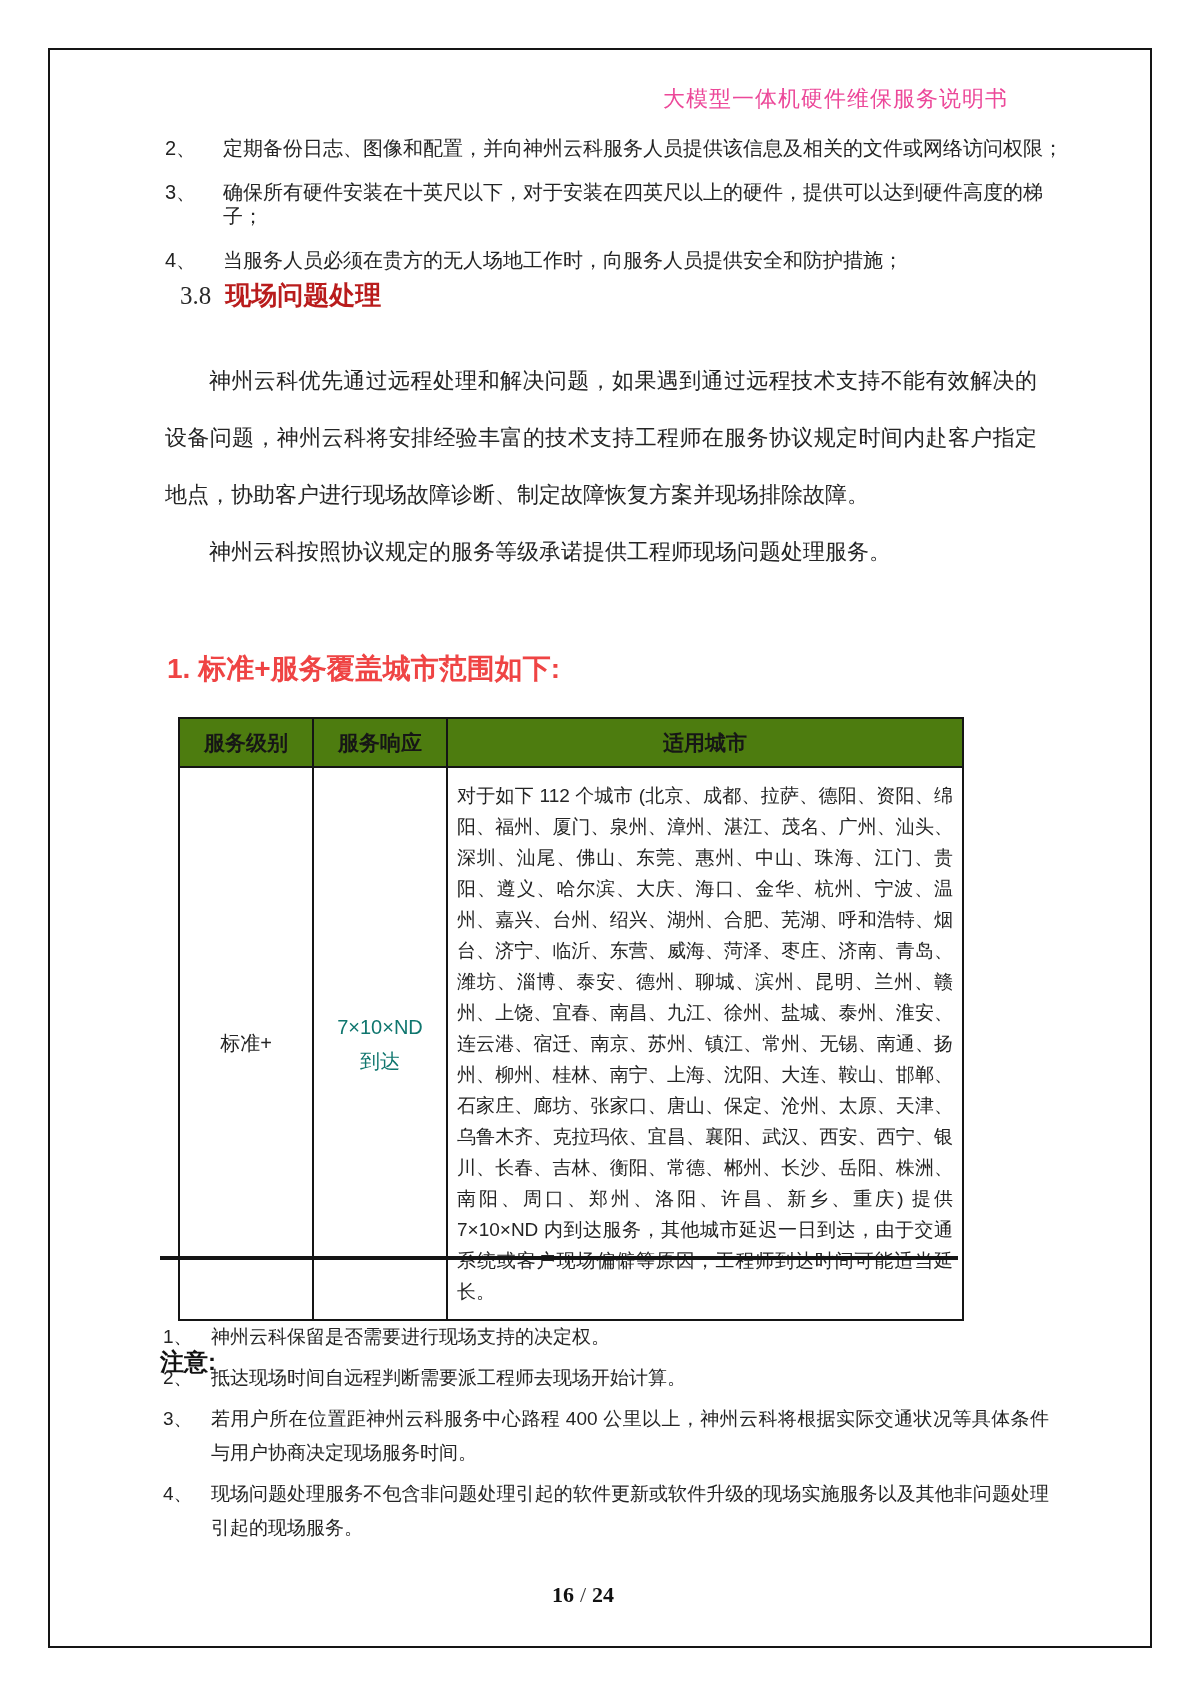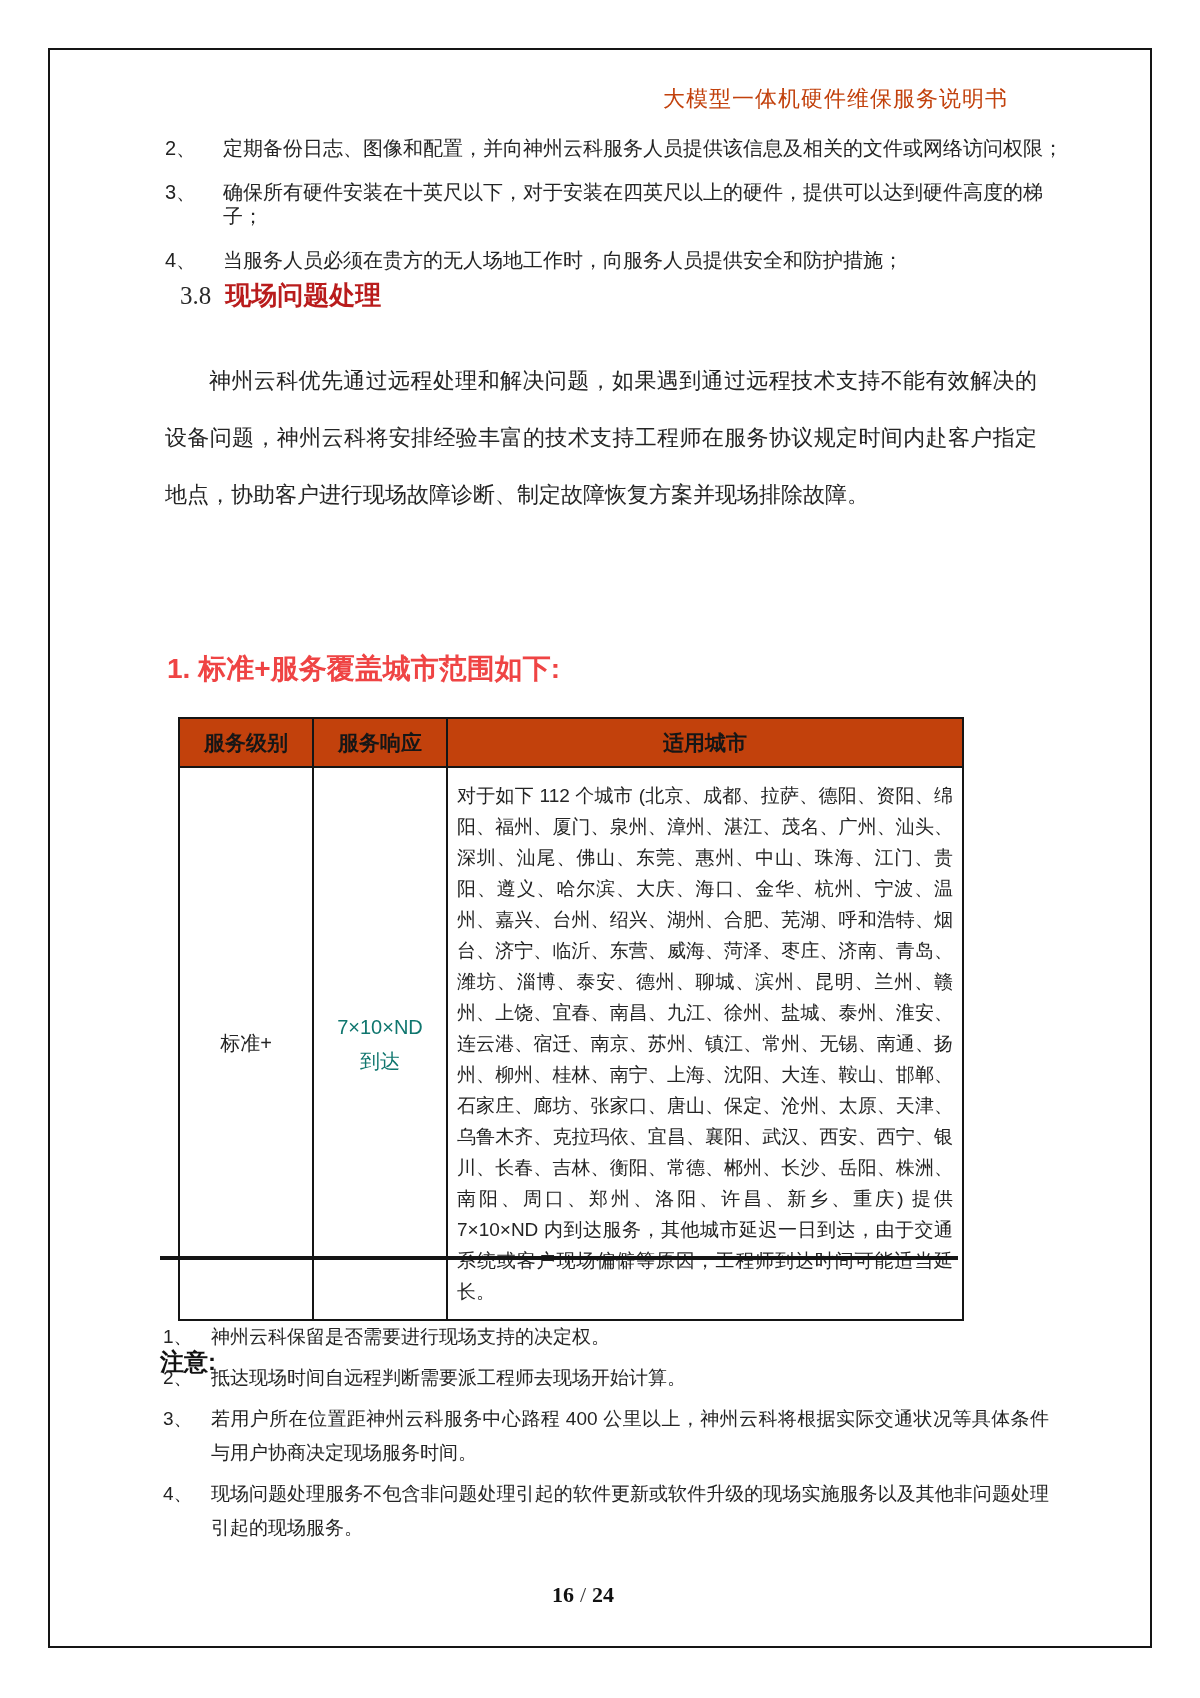--- a/index.html
+++ b/index.html
@@ -13,21 +13,21 @@
   }
   .page-border {
     position: absolute; left: 48px; top: 48px;
     width: 1104px; height: 1600px;
     border: 2px solid #151515;
     background: #ffffff;
   }
   .header-title {
     position: absolute; top: 84px; right: 192px;
     font-family: "Liberation Serif", "DejaVu Serif", serif;
-    font-size: 22px; color: #c2410c; letter-spacing: 1px;
+    font-size: 22px; color: #ec4899; letter-spacing: 1px;
   }
   .intro-list { position: absolute; left: 165px; top: 136px; width: 905px; }
   .intro-item { display: flex; font-size: 20px; line-height: 24px; margin-bottom: 20px; color: #242424; }
   .intro-item .num { width: 58px; flex: 0 0 58px; }
   .section-heading { position: absolute; left: 180px; top: 278px; }
   .section-heading .sec-num {
     font-family: "Liberation Serif", "DejaVu Serif", serif;
     font-size: 25px; color: #2a2a2a; margin-right: 14px;
   }
   .section-heading .sec-title { font-size: 26px; font-weight: bold; color: #b91c1c; }
@@ -38,21 +38,21 @@
   }
   .subheading { position: absolute; left: 167px; top: 650px; font-size: 28px; font-weight: bold; color: #ef4444; }
   .subheading .sub-num { margin-right: 8px; }
   .service-table {
     position: absolute; left: 178px; top: 717px;
     border-collapse: collapse; table-layout: fixed; width: 784px;
     background: #fff;
   }
   .service-table th, .service-table td { border: 2px solid #151515; }
   .service-table th {
-    background: #c2410c; height: 49px;
+    background: #4d7c0f; height: 49px;
     font-size: 21px; font-weight: bold; color: #161616; 
   }
   .col-level { width: 134px; }
   .col-response { width: 134px; }
   .col-cities { width: 516px; }
   .cell-level { text-align: center; vertical-align: middle; font-size: 20px; color: #242424; }
   .cell-response { text-align: center; vertical-align: middle; font-size: 20px; line-height: 34px; color: #0f766e; }
   .cell-cities {
     padding: 12px 9px; font-size: 19px; line-height: 31px;
     text-align: justify; color: #242424; vertical-align: top;
@@ -93,20 +93,21 @@
     <span class="txt">当服务人员必须在贵方的无人场地工作时，向服务人员提供安全和防护措施；</span>
   </div>
 </div>
 
 <div class="section-heading">
   <span class="sec-num">3.8</span><span class="sec-title">现场问题处理</span>
 </div>
 
 <div class="body-paragraphs">
   <p>神州云科优先通过远程处理和解决问题，如果遇到通过远程技术支持不能有效解决的设备问题，神州云科将安排经验丰富的技术支持工程师在服务协议规定时间内赴客户指定地点，协助客户进行现场故障诊断、制定故障恢复方案并现场排除故障。</p>
+  <p>神州云科按照协议规定的服务等级承诺提供工程师现场问题处理服务。</p>
 </div>
 
 <div class="subheading">
   <span class="sub-num">1.</span><span>标准+服务覆盖城市范围如下:</span>
 </div>
 
 <table class="service-table">
   <colgroup>
     <col class="col-level">
       <col class="col-response">

